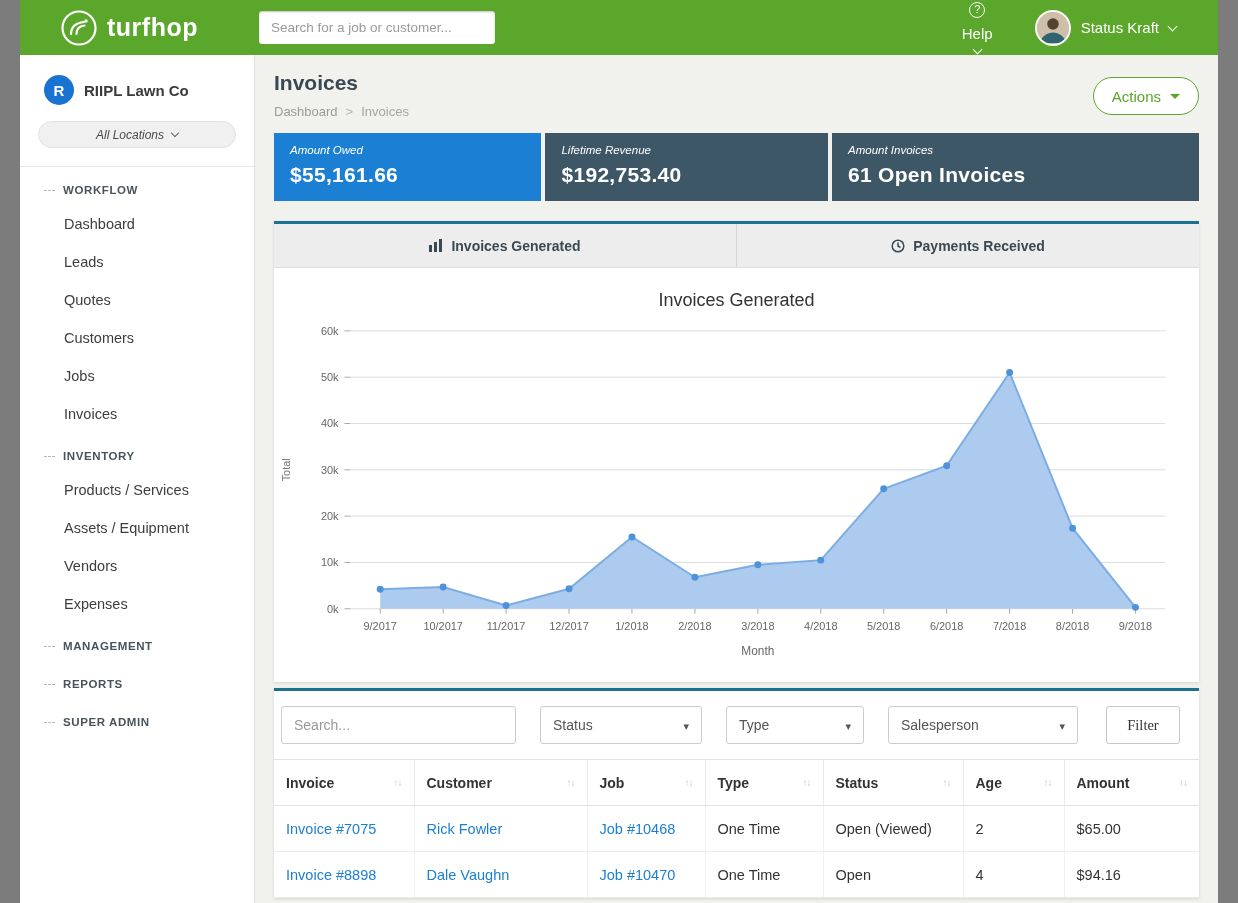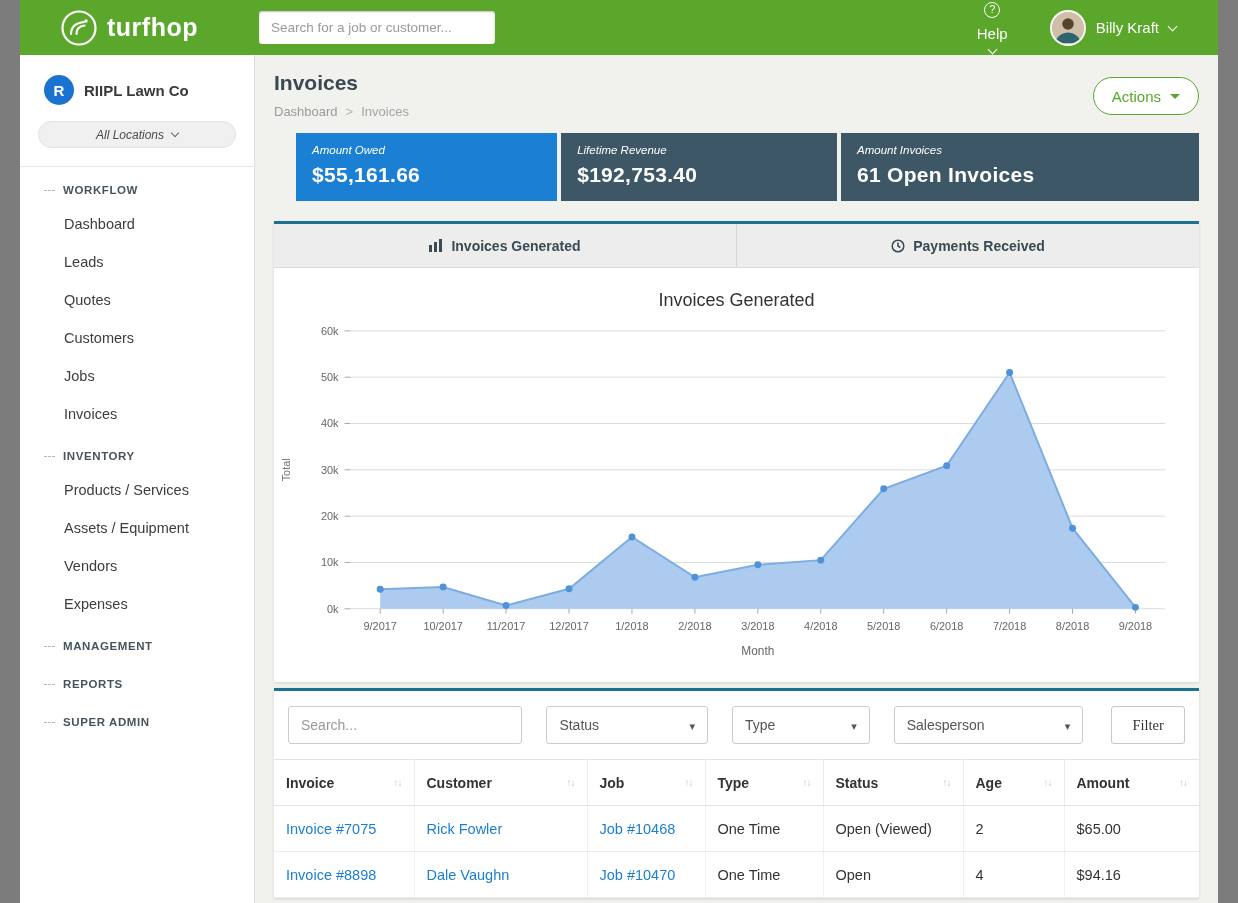--- a/index.html
+++ b/index.html
@@ -55,40 +55,40 @@
   .breadcrumb { margin-top:9px; font-size:13px; color:#a5a5a5; display:flex; gap:8px; align-items:center; }
   .crumb-link { color:#9b9b9b; cursor:pointer; }
   .crumb-sep::before { content:">"; color:#b5b5b5; }
   .crumb-current { color:#a5a5a5; }
   .actions-btn { margin-top:6px; height:38px; border-radius:19px; border:1px solid var(--green);
            background:#fff; color:var(--green); font-size:15px; padding:0 18px; display:flex;
            align-items:center; gap:9px; cursor:pointer; font-family:inherit; }
   .actions-caret { width:0; height:0; border-left:5px solid transparent; border-right:5px solid transparent;
            border-top:5px solid var(--green); }
 
-  .stats { display:flex; gap:4px; margin-top:14px;margin-left:22px; }
+  .stats { display:flex; gap:4px; margin-top:14px; }
   .stat { height:68px; padding:11px 16px; color:#fff; flex-basis:0; }
   .stat-label { font-size:11.5px; font-style:italic; }
   .stat-value { margin-top:7px; font-size:21px; font-weight:700; letter-spacing:.3px; }
 
   .card { background:#fff; border-top:3px solid var(--teal); box-shadow:0 1px 3px rgba(0,0,0,.12); }
   .card-tabs { margin-top:20px; }
   .card-filters { margin-top:6px; }
 
   .tabs { display:flex; height:44px; background:#ededed; border-bottom:1px solid #ddd; }
   .tab { flex:1; display:flex; align-items:center; justify-content:center; gap:8px;
          font-size:14px; font-weight:700; color:#3b4a52; cursor:pointer; }
   .tab + .tab { border-left:1px solid #d7d7d7; }
   .tab-icon svg { display:block; }
 
   .chart-area { padding:16px 0 4px; }
   .chart-title { text-align:center; font-size:18px; color:#333; margin:6px 0 4px; }
   #chart-holder { padding:0 2px; }
 
-  .filter-row { display:flex; align-items:center; padding:15px 14px; }
+  .filter-row { display:flex; align-items:center; padding:15px 7px; }
   .search-small { width:235px; height:38px; border:1px solid #ccc; border-radius:3px;
          padding:0 12px; font-size:14px; color:#333; outline:none; font-family:inherit; }
   .search-small::placeholder { color:#999; }
   .fake-select { height:38px; border:1px solid #ccc; border-radius:3px; background:#fff;
          display:flex; align-items:center; justify-content:space-between; padding:0 12px;
          font-size:14px; color:#555; cursor:pointer; margin-left:24px; }
   .fs-caret::before { content:"\25BE"; font-size:11px; color:#555; }
   .filter-btn { margin-left:28px; height:38px; width:74px; border:1px solid #c7c7c7; border-radius:3px;
          background:#fff; font-size:14.5px; color:#333; cursor:pointer; font-family:Liberation Serif, serif; }
 
@@ -130,21 +130,21 @@
         <span class="chev"></span>
       </div>
       <div class="user">
         <span class="avatar">
           <svg width="32" height="32" viewBox="0 0 36 36">
             <circle cx="18" cy="18" r="18" fill="#cdbfa8"></circle>
             <circle cx="18" cy="13.5" r="6.5" fill="#55422f"></circle>
             <path d="M3 35c2-8 9-12 15-12s13 4 15 12z" fill="#2e6470"></path>
           </svg>
         </span>
-        <span class="user-name">Billy Kraft</span>
+        <span class="user-name">Status Kraft</span>
         <span class="chev"></span>
       </div>
     </div>
   </header>
 
   <div class="body-row">
 
     <aside class="sidebar">
       <div class="company-row">
         <span class="badge">R</span>

